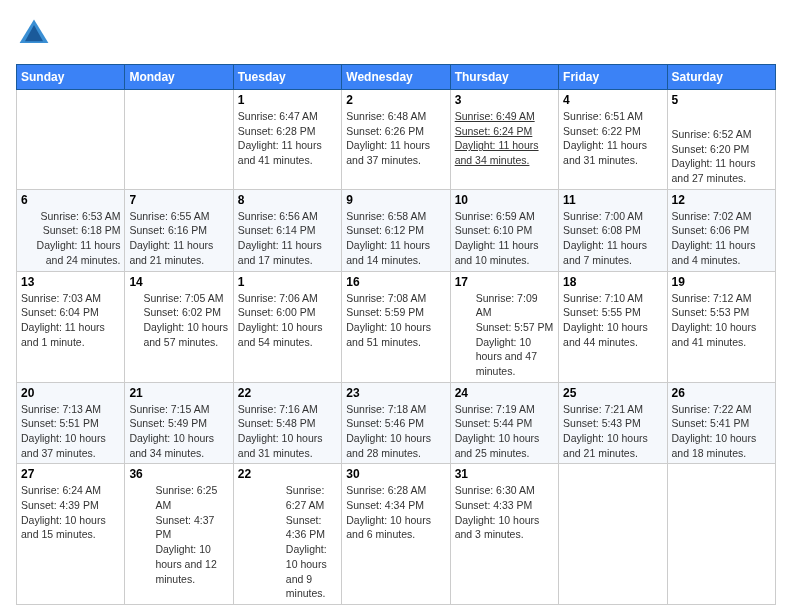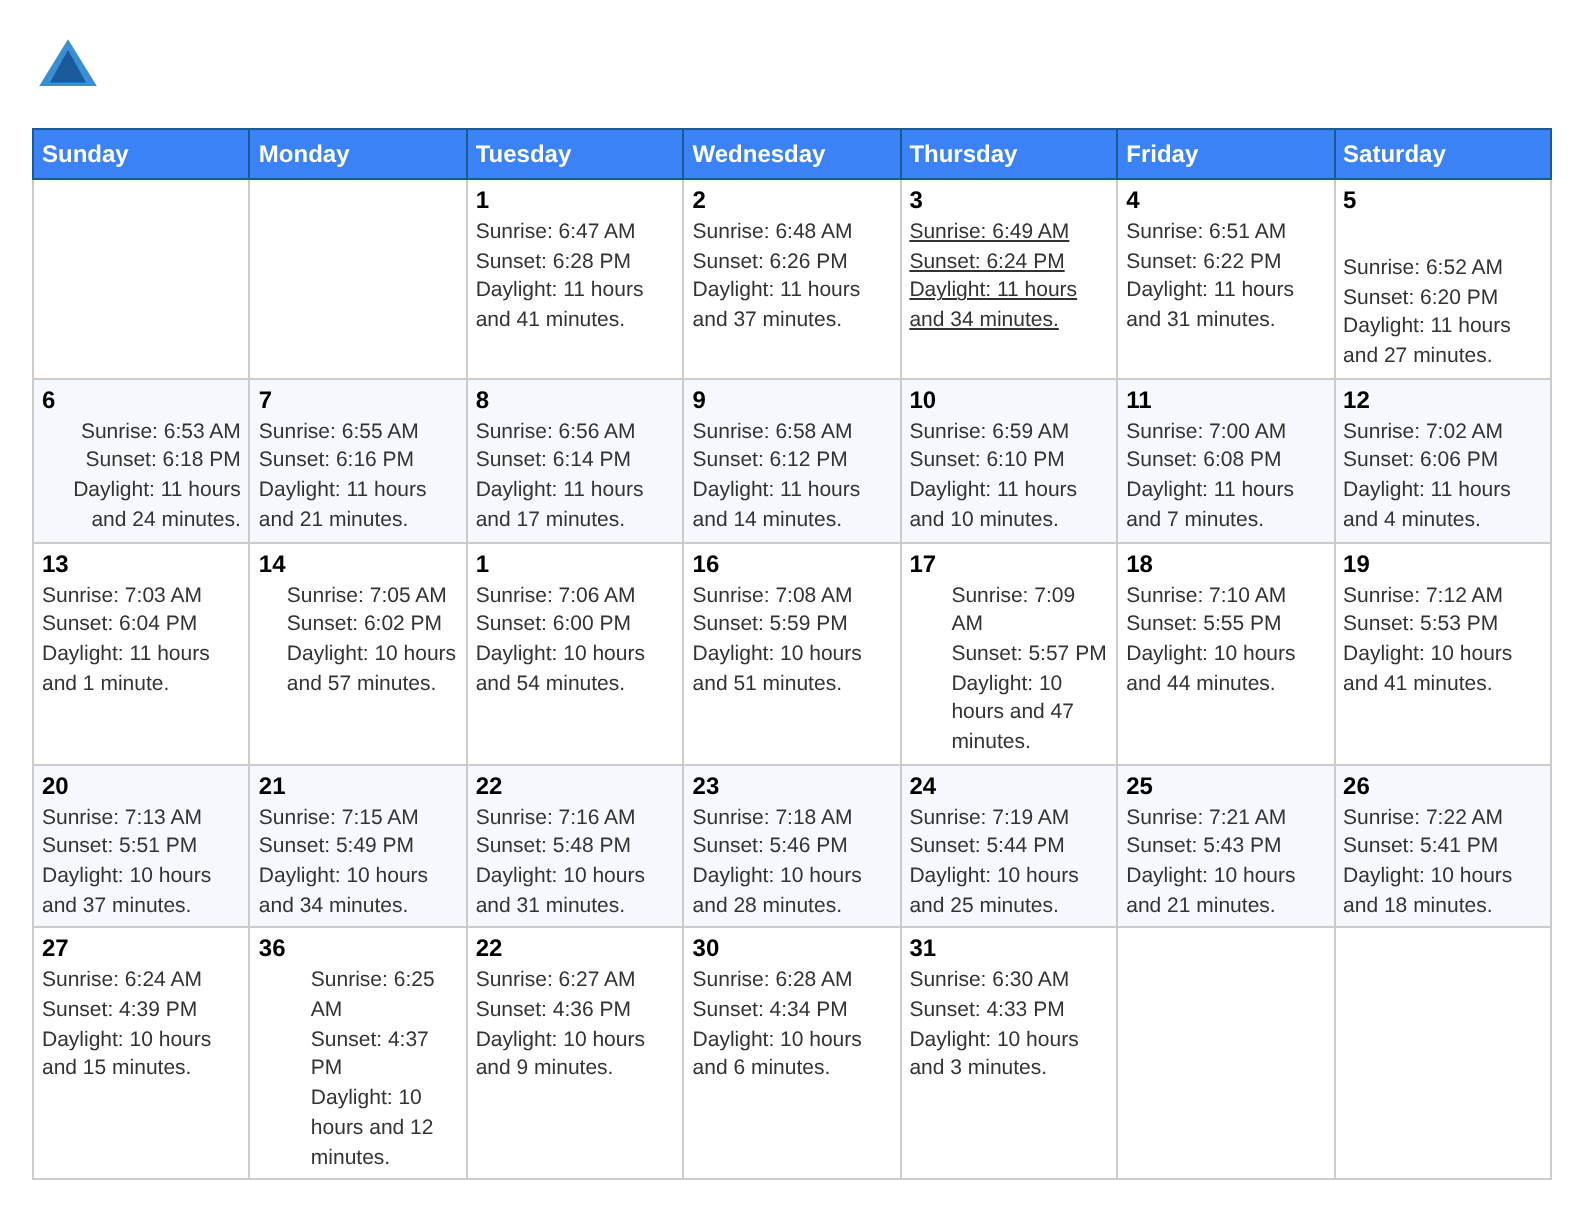--- a/index.html
+++ b/index.html
@@ -290,21 +290,21 @@
 Daylight: 10 hours and 15 minutes.</div>
         </td>
         <td>
           <span class="day-number">36</span>
           <div class="day-info" style="white-space: pre-line; margin-left: 26px;">Sunrise: 6:25 AM
 Sunset: 4:37 PM
 Daylight: 10 hours and 12 minutes.</div>
         </td>
         <td>
           <span class="day-number">22</span>
-          <div class="day-info" style="white-space: pre-line;">Sunrise: 6:27 AM
+          <div class="day-info" style="white-space: pre-line; margin-left: 48px;">Sunrise: 6:27 AM
 Sunset: 4:36 PM
 Daylight: 10 hours and 9 minutes.</div>
         </td>
         <td>
           <span class="day-number">30</span>
           <div class="day-info" style="white-space: pre-line;">Sunrise: 6:28 AM
 Sunset: 4:34 PM
 Daylight: 10 hours and 6 minutes.</div>
         </td>
         <td>

